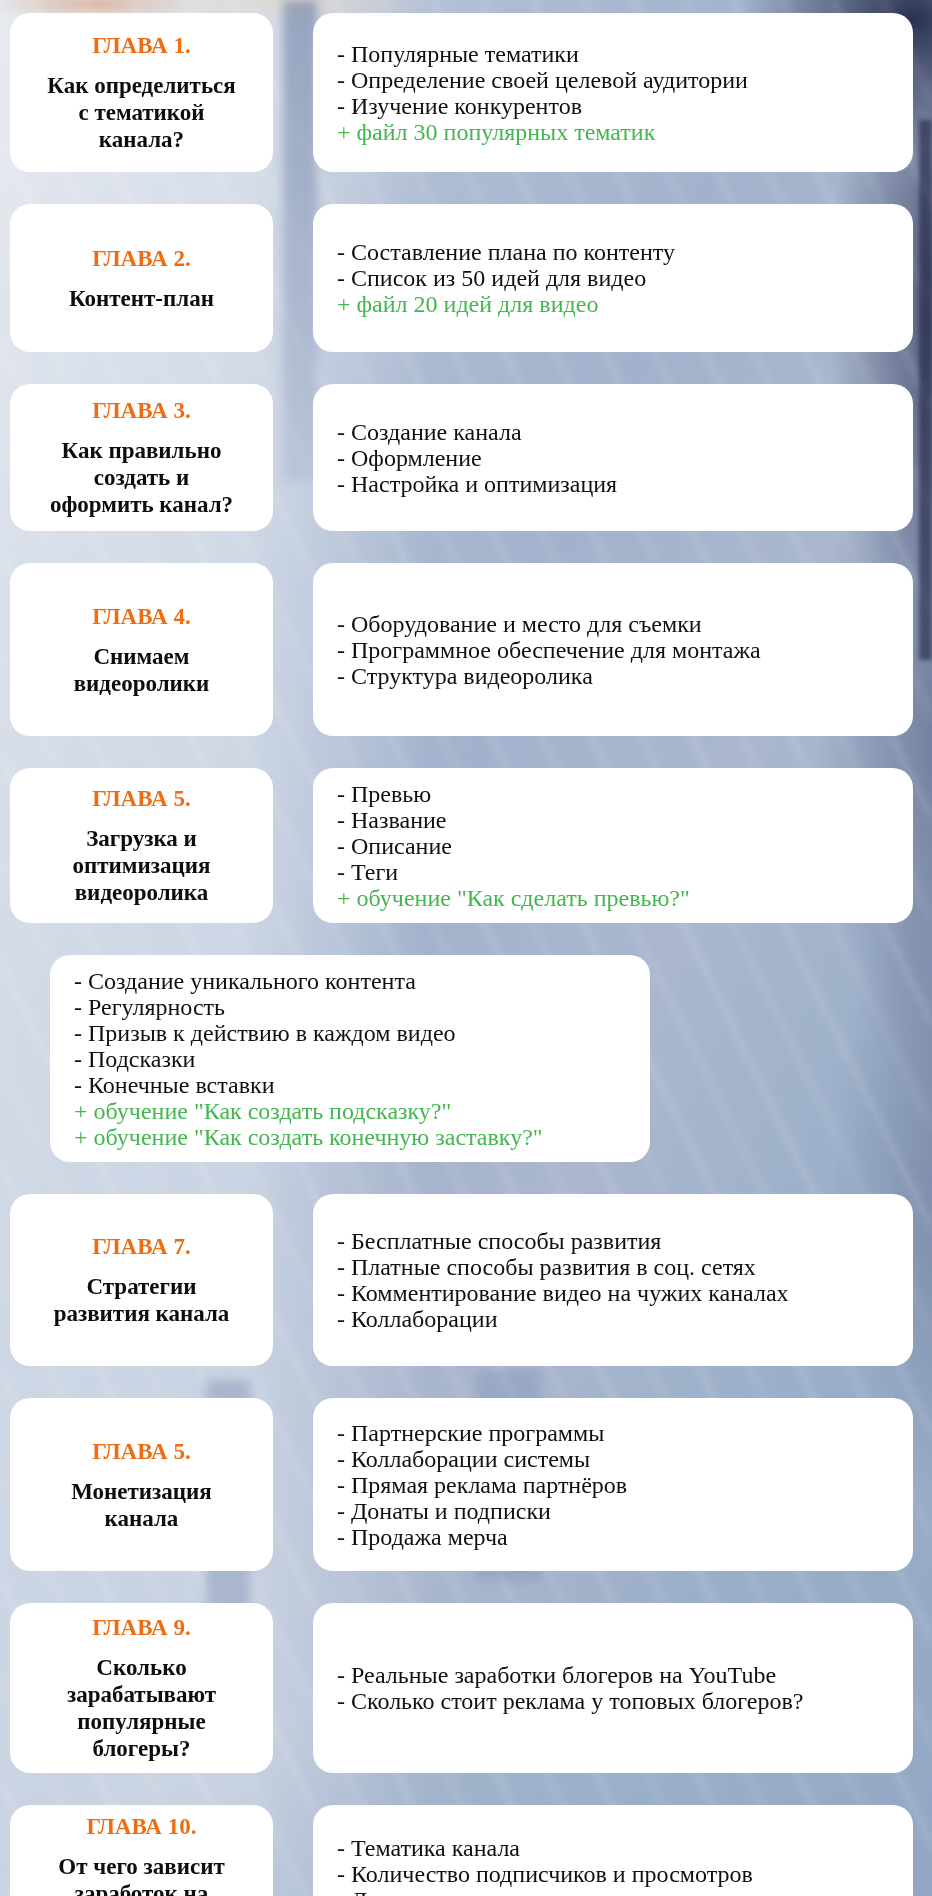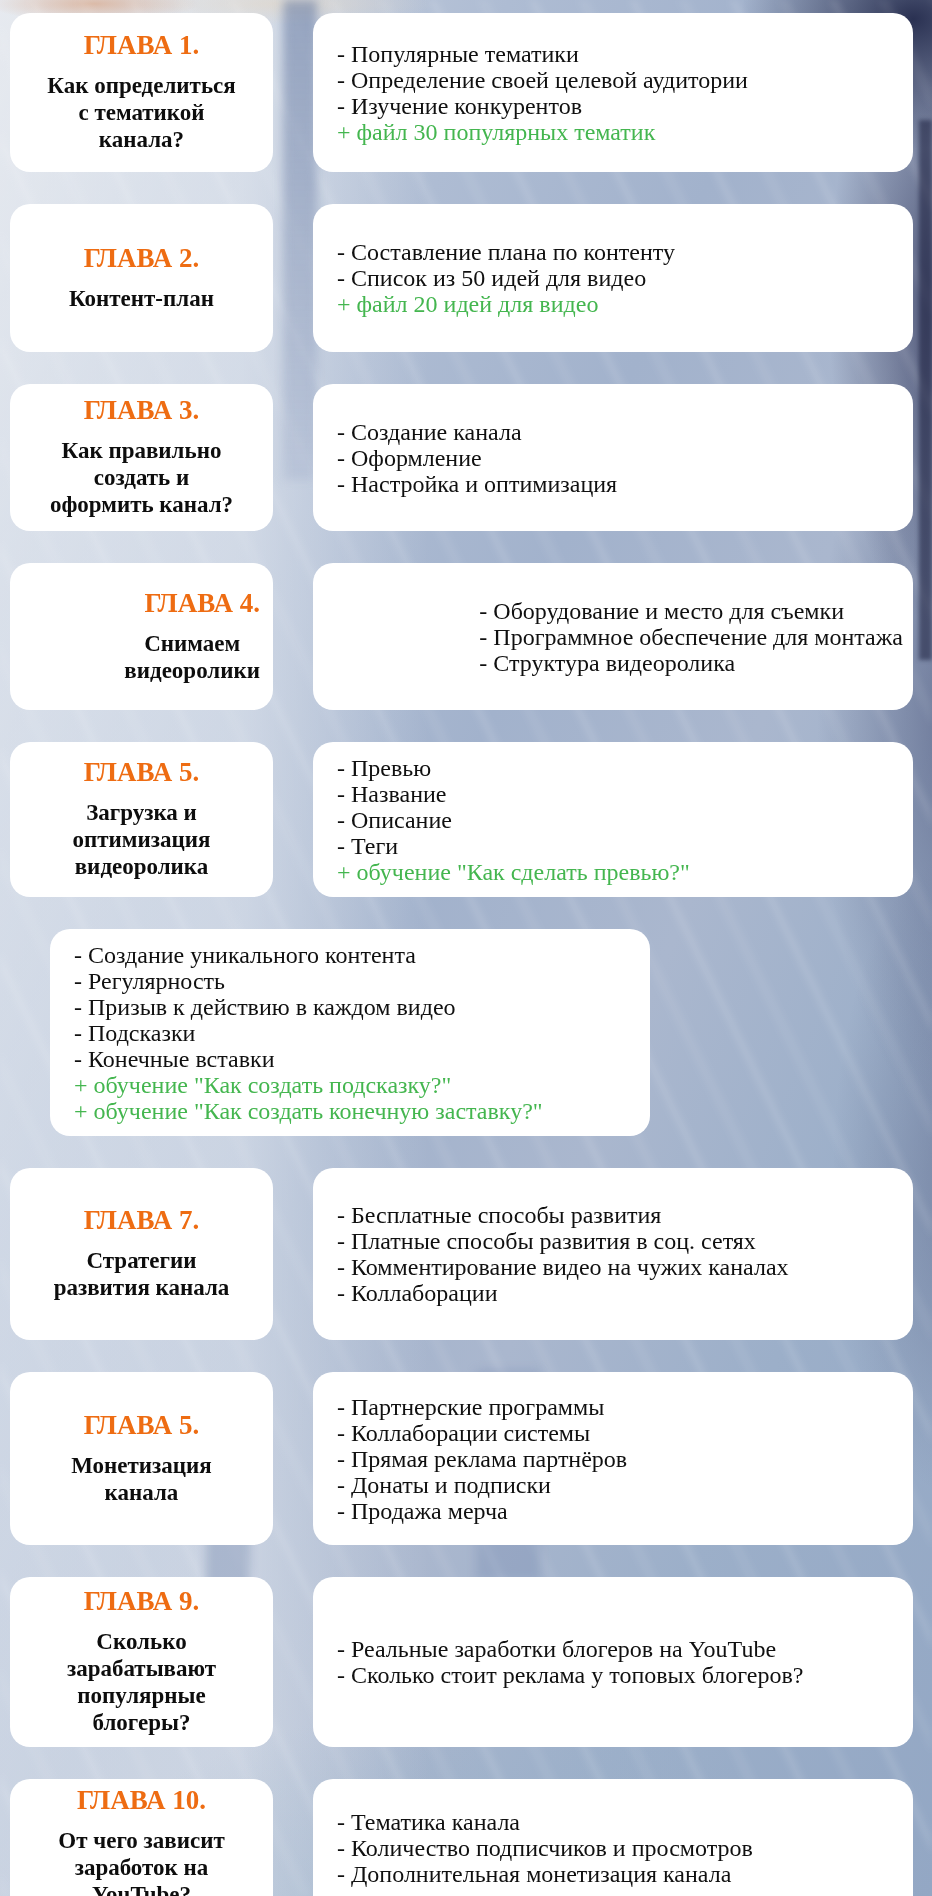--- a/index.html
+++ b/index.html
@@ -44,33 +44,33 @@
   .card-left{
     width:263px;display:flex;flex-direction:column;
     justify-content:center;align-items:center;text-align:center;
     padding:4px 13px;
   }
   .card-right{
     width:600px;margin-left:40px;display:flex;flex-direction:column;
     justify-content:center;padding:6px 10px 6px 24px;
   }
   .chapter-number{
-    font-weight:bold;font-size:27px;line-height:27px;color:var(--accent-orange,#EE6C12);
+    font-weight:bold;font-size:23px;line-height:27px;color:var(--accent-orange,#EE6C12);
   }
   .chapter-title{
     font-weight:bold;font-size:23px;line-height:27px;color:#0d0d0d;white-space:pre-line;margin-top:13px;
   }
   ul.items{list-style:none;margin:0;padding:0;}
   .item{font-size:24px;line-height:26px;color:#101010;}
   .item.bonus{color:var(--accent-green,#44B64F);}
   
   .chapter-row:nth-of-type(1)  .card{height:159px;}
   .chapter-row:nth-of-type(2)  .card{height:148px;}
   .chapter-row:nth-of-type(3)  .card{height:147px;}
-  .chapter-row:nth-of-type(4)  .card{height:147px;align-items:flex-end;}
+  .chapter-row:nth-of-type(4)  .card{height:173px;}
   .chapter-row:nth-of-type(5)  .card{height:155px;}
   .chapter-row:nth-of-type(6)  .card{height:207px;}
   .chapter-row:nth-of-type(7)  .card{height:172px;}
   .chapter-row:nth-of-type(8)  .card{height:173px;}
   .chapter-row:nth-of-type(9)  .card{height:170px;}
   .chapter-row:nth-of-type(10) .card{height:137px;}
 </style>
 </head>
 <body>
 

